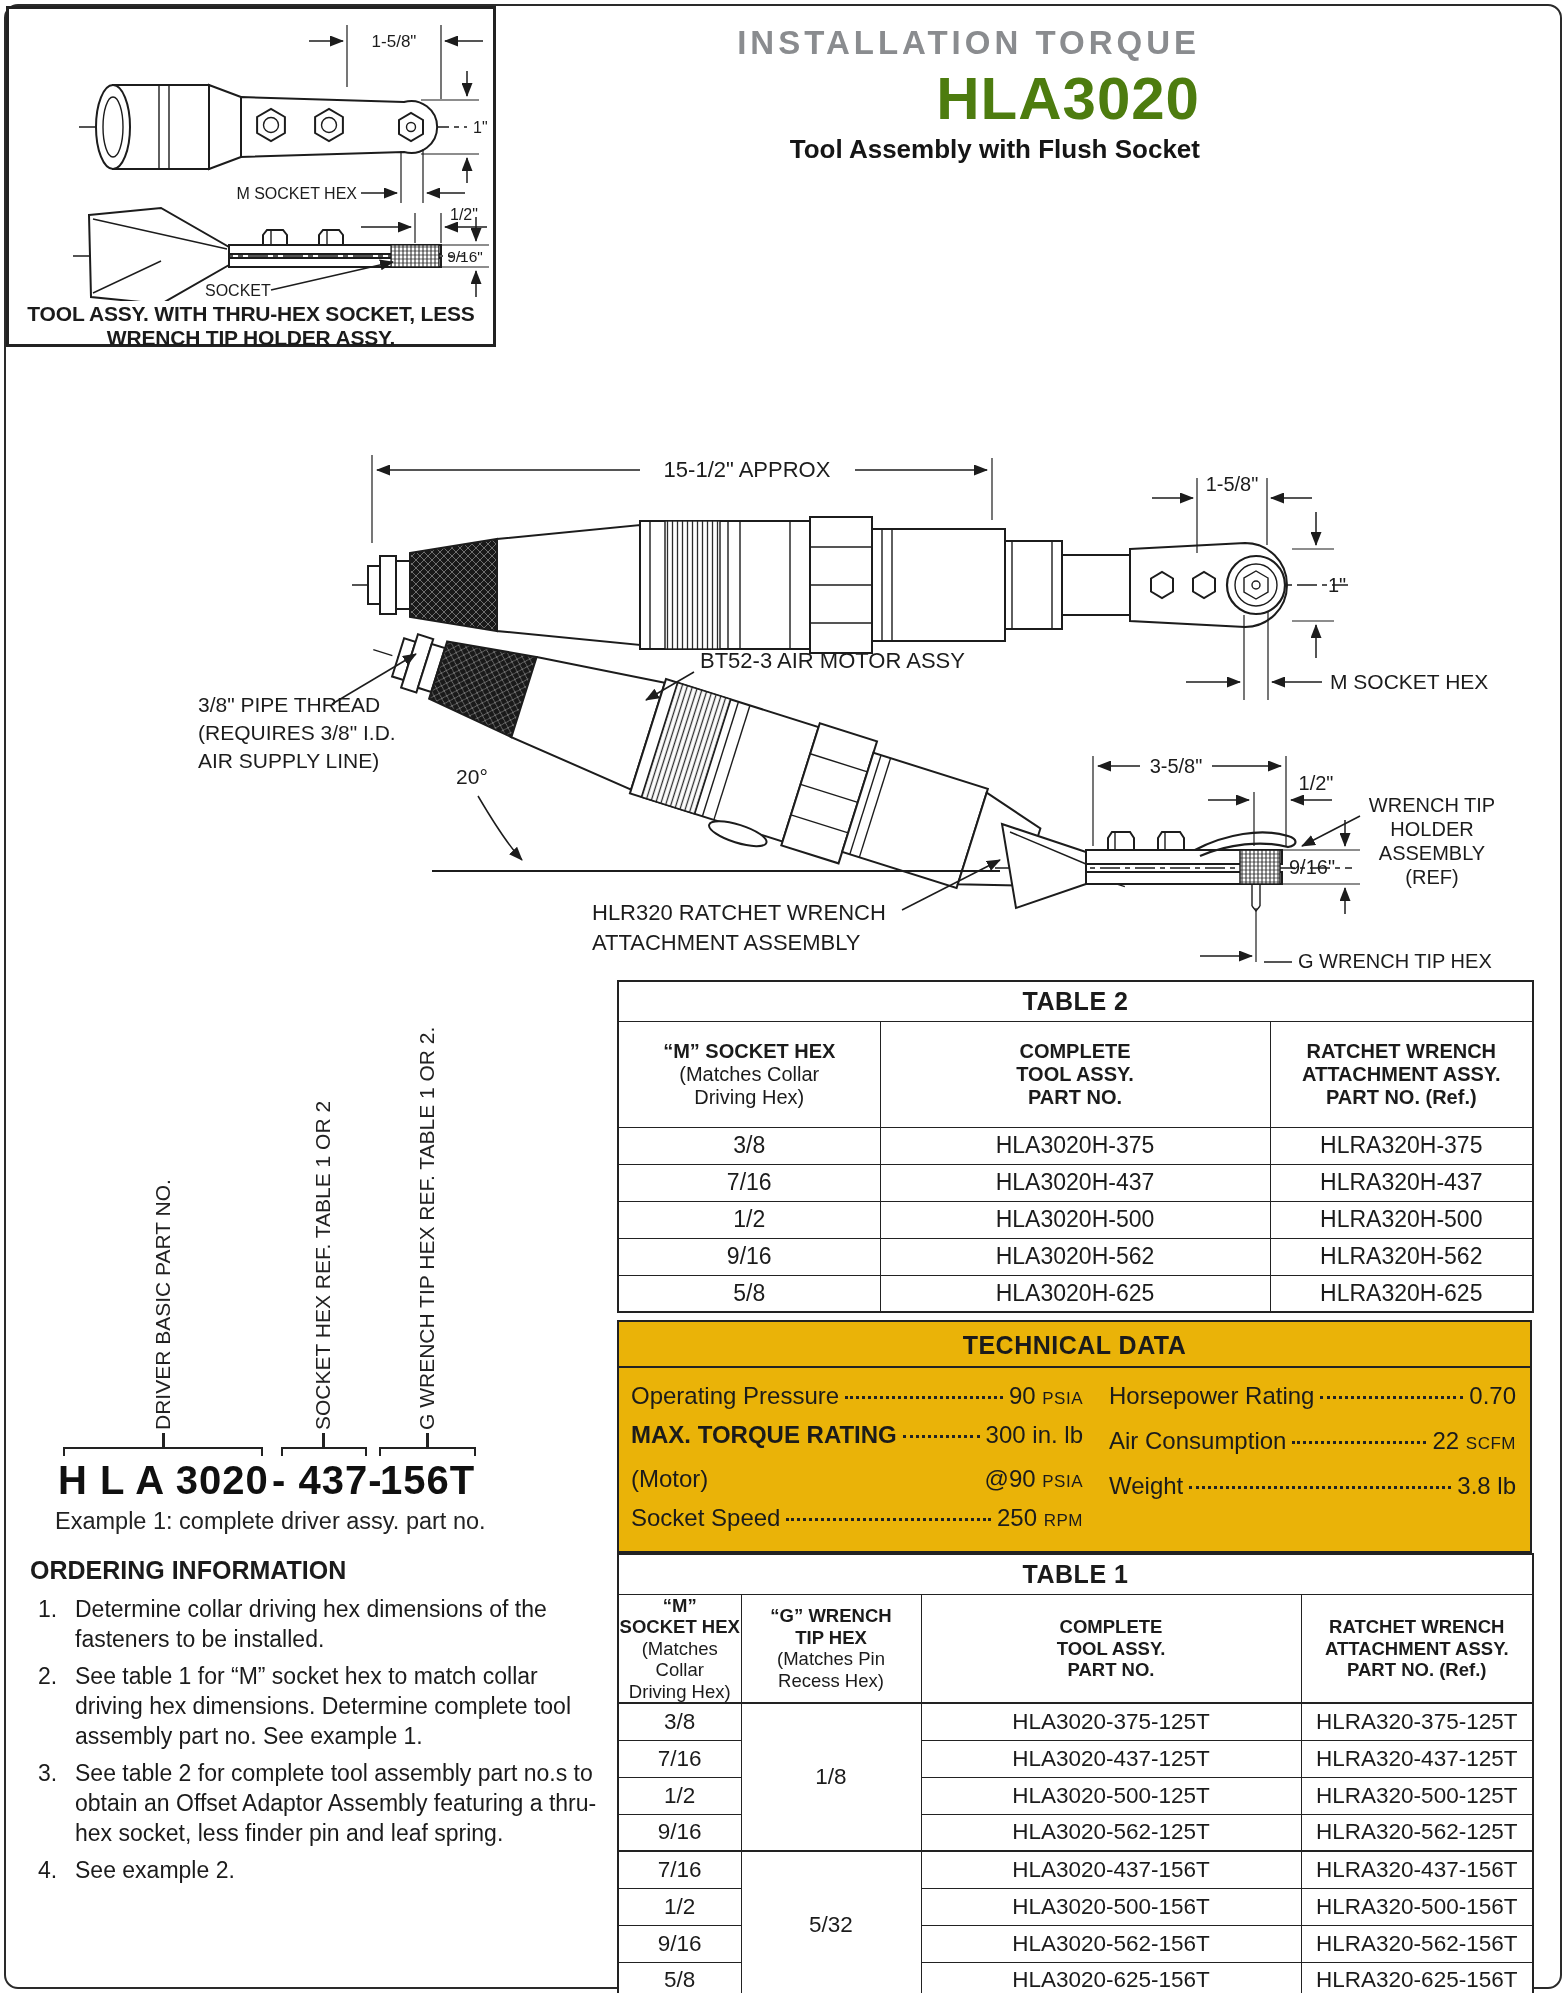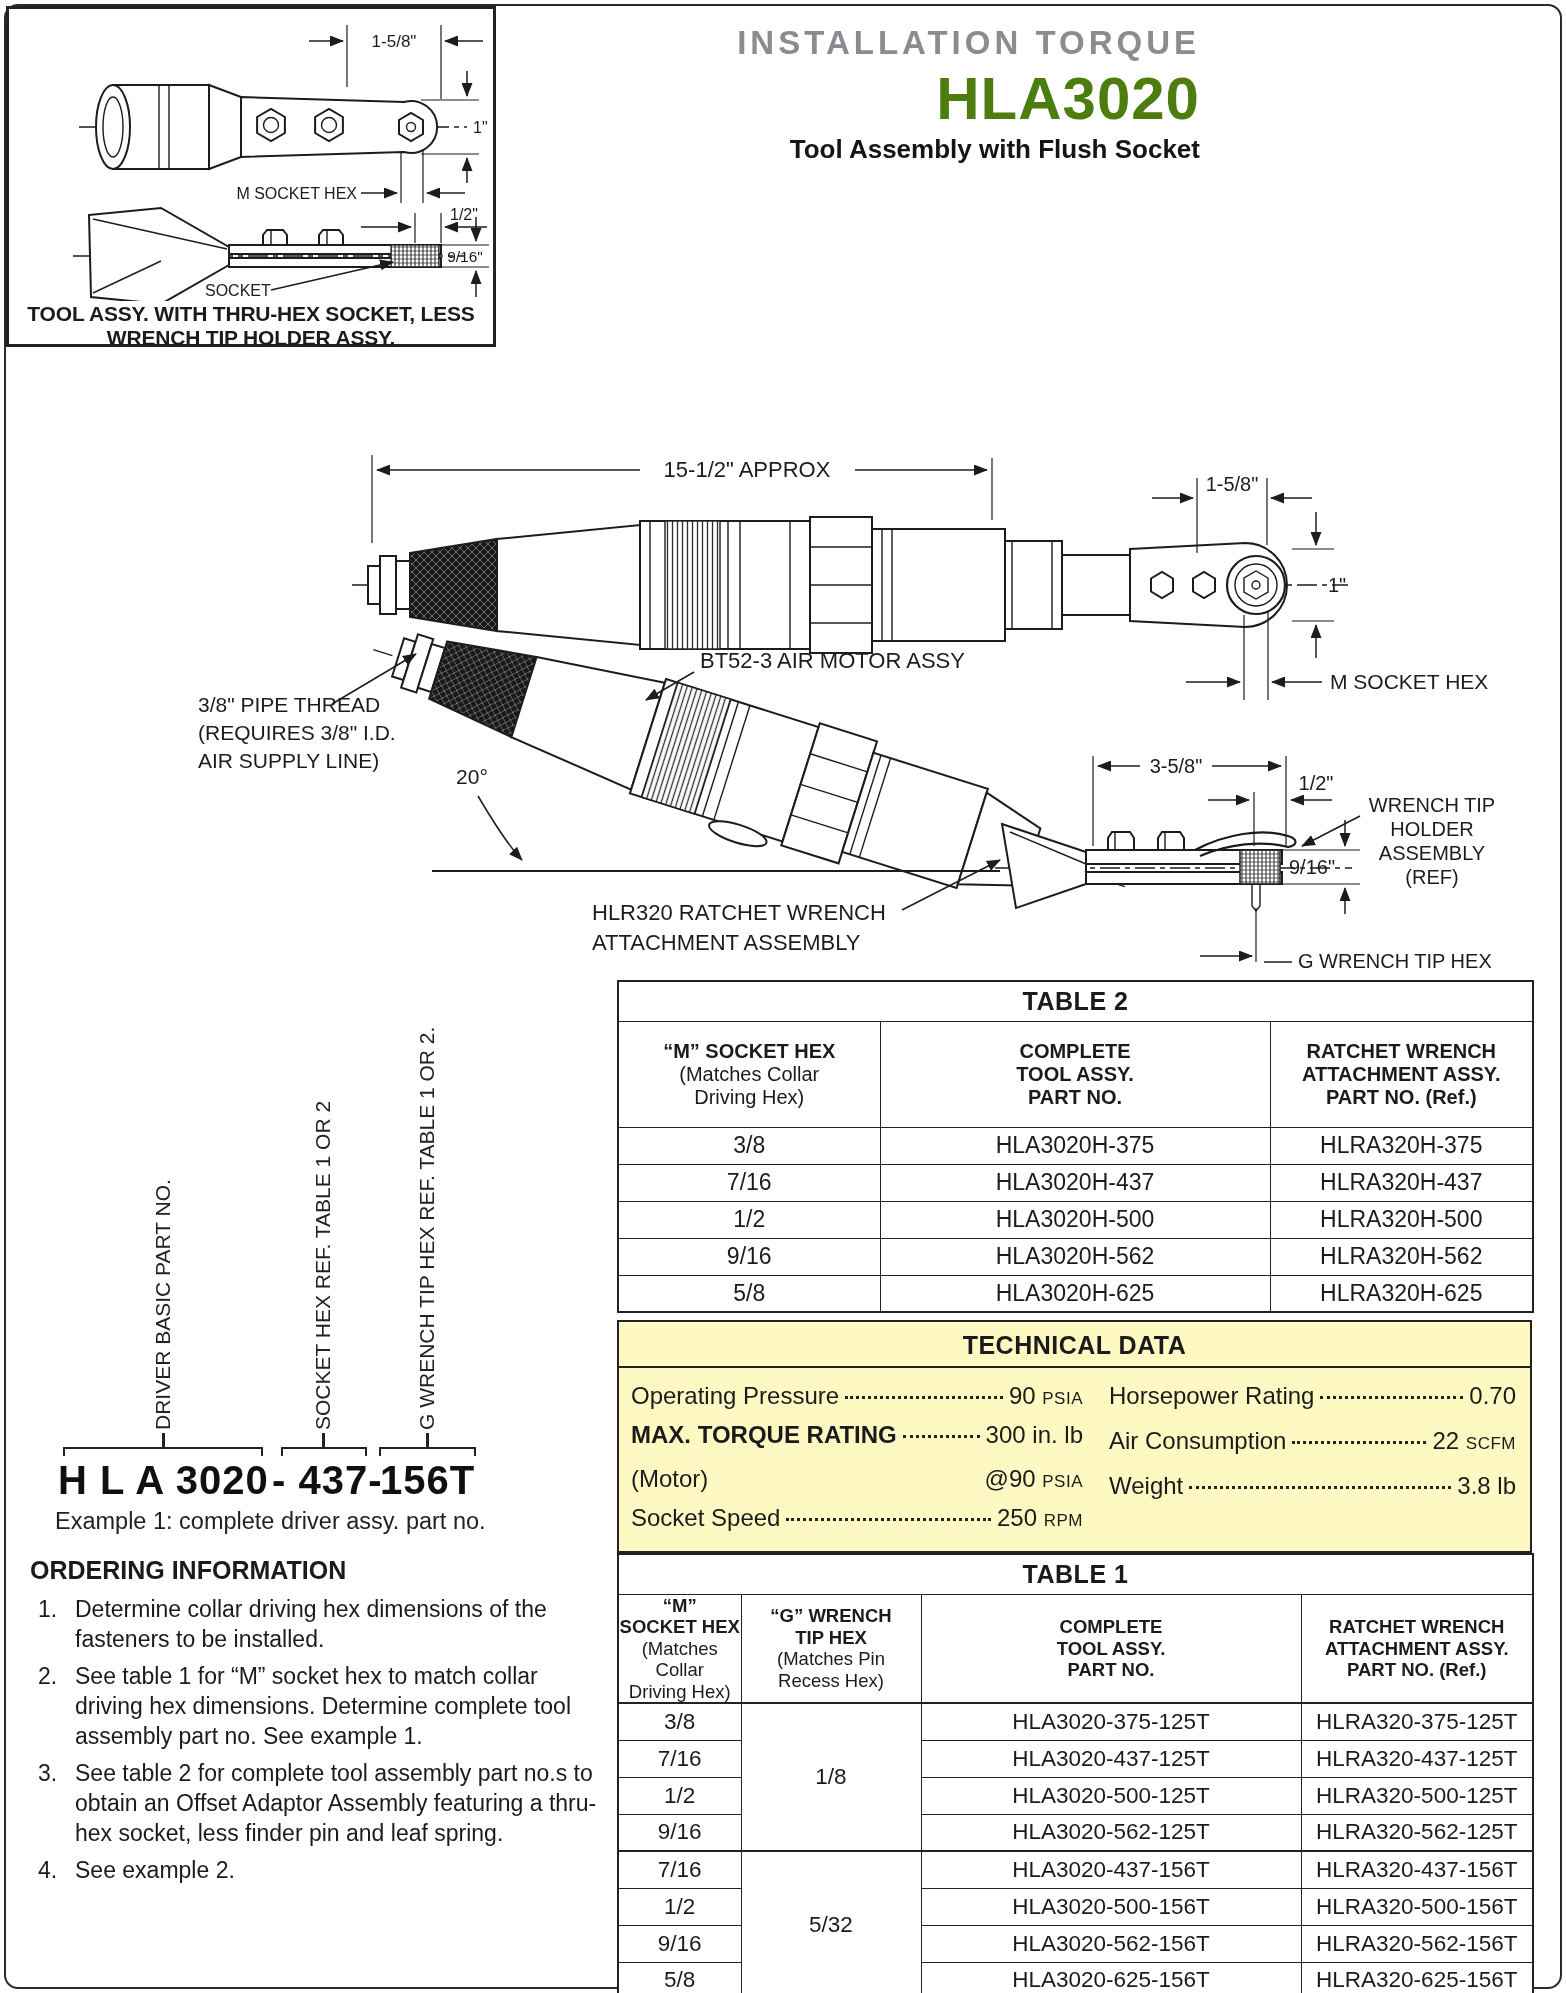--- a/index.html
+++ b/index.html
@@ -59,21 +59,21 @@
   #table2{top:944px;margin-top:36px;}
   #table2 .hdr-cell{height:106px;font-size:20px;}
   #table2 .body-row td{height:37px;font-size:23px;}
   #table1{top:1553px;}
   #table1 .hdr-cell{height:92px;font-size:18.5px;}
   #table1 .hl,#table1 .hn{line-height:21.5px;}
   #table1 .body-row td{height:37px;font-size:22.5px;}
   #table1 tr.grp-start td{border-top:2.4px solid #222;}
 
   
-  .tdata{position:absolute;left:617px;top:1320px;width:915px;height:233px;border:2.5px solid #222;background:#fef9c3;}
+  .tdata{position:absolute;left:617px;top:1320px;width:915px;height:233px;border:2.5px solid #222;background:#eab308;}
   .tdata-title{height:46px;line-height:46px;text-align:center;font-size:25px;font-weight:bold;
     border-bottom:2px solid #222;letter-spacing:0.5px;}
   .tdata-body{display:flex;padding:14px 14px 0 12px;}
   .tcol-l{width:478px;padding-right:26px;}
   .tcol-r{flex:1;}
   .td-entry{margin-bottom:11px;}
   .td-row{display:flex;align-items:baseline;font-size:24px;justify-content:center;}
   .td-row.sub{justify-content:space-between;margin-top:16px;}
   .td-label{white-space:nowrap;}
   .td-val{white-space:nowrap;}

